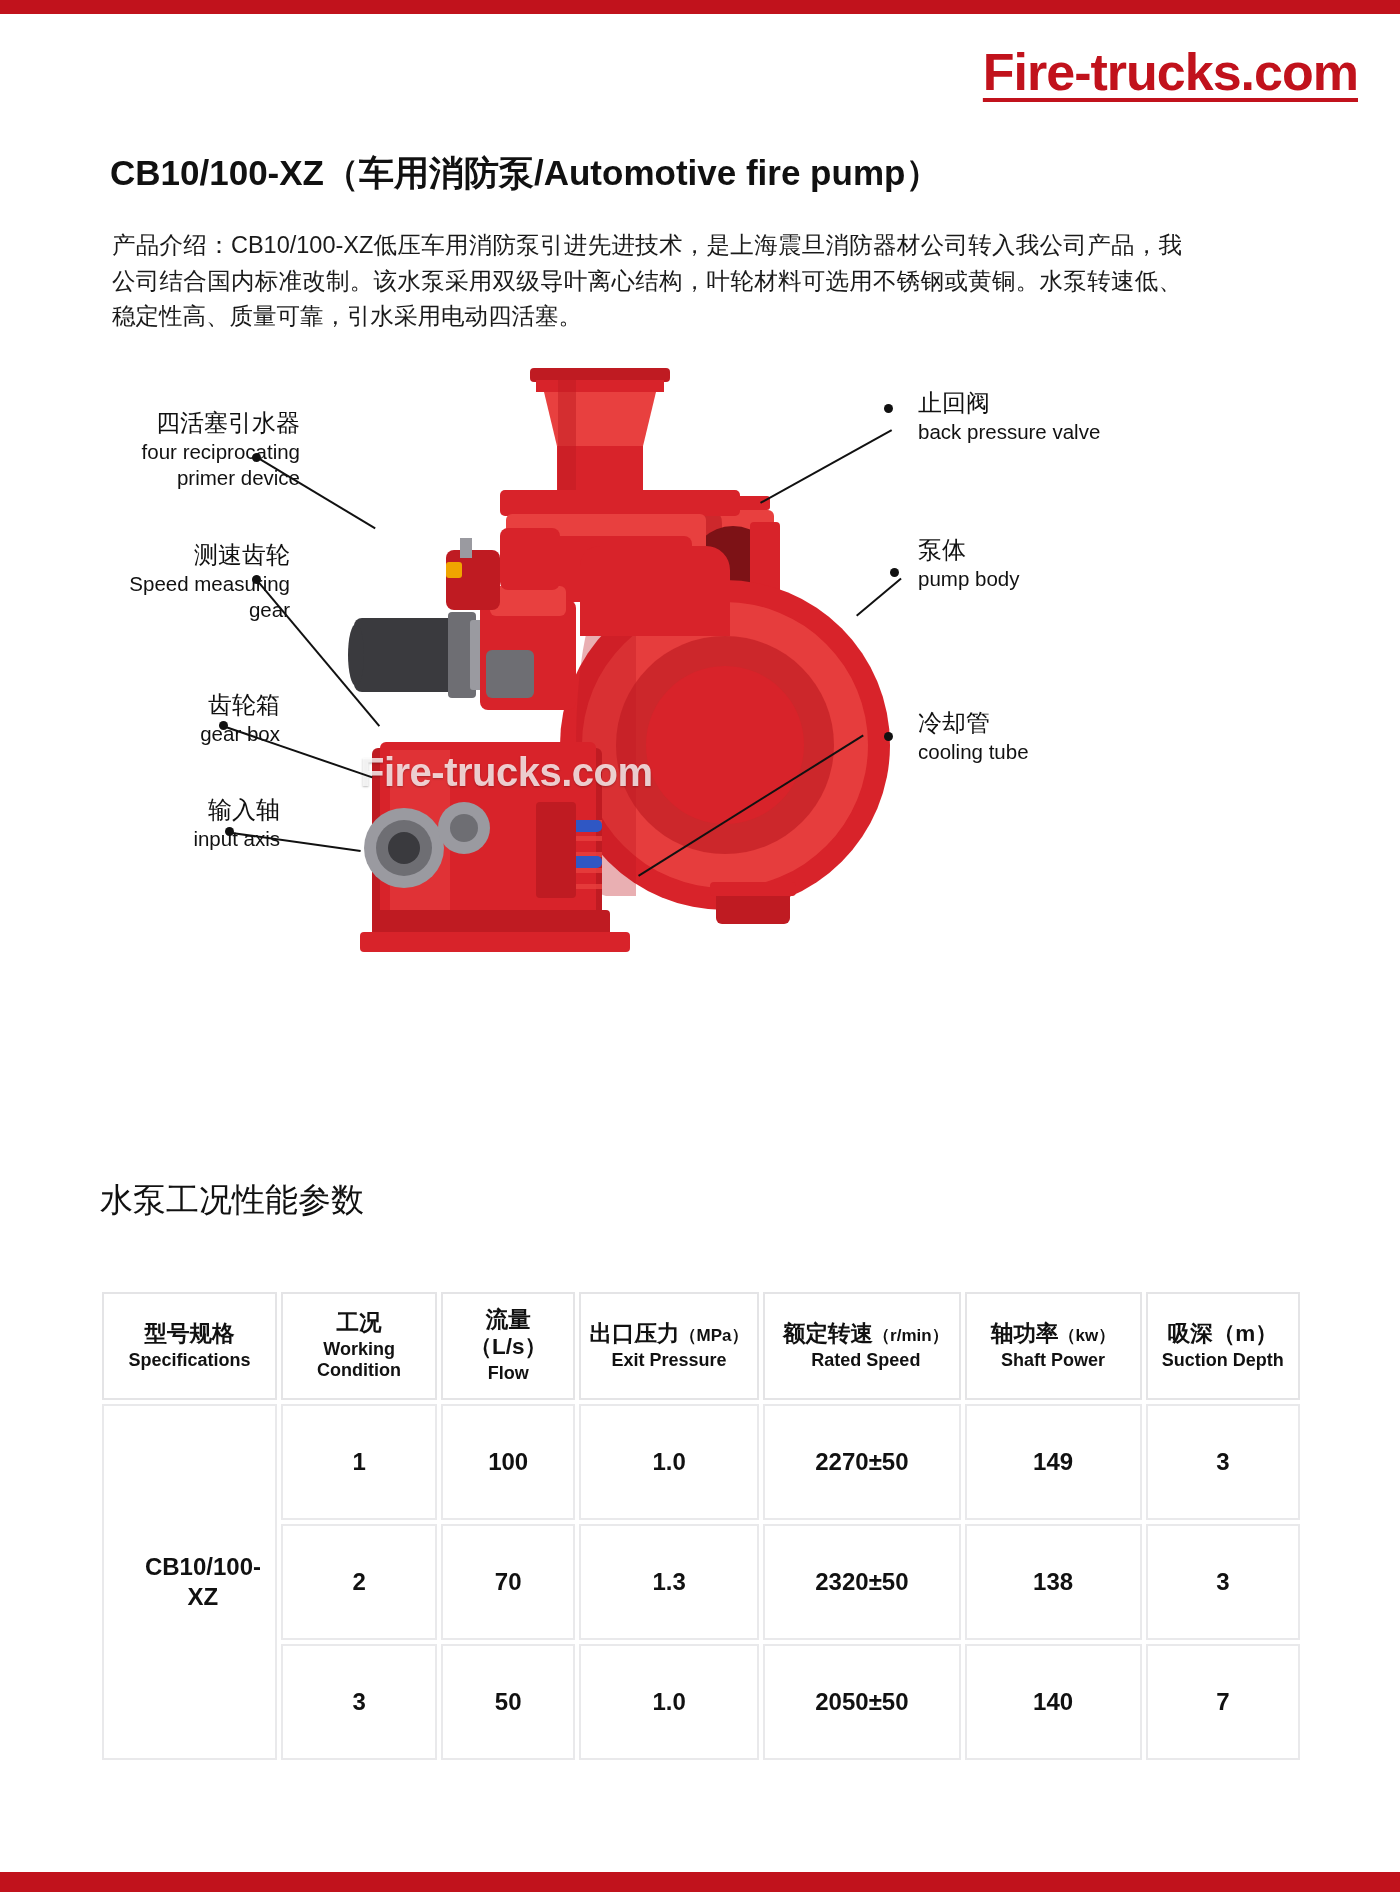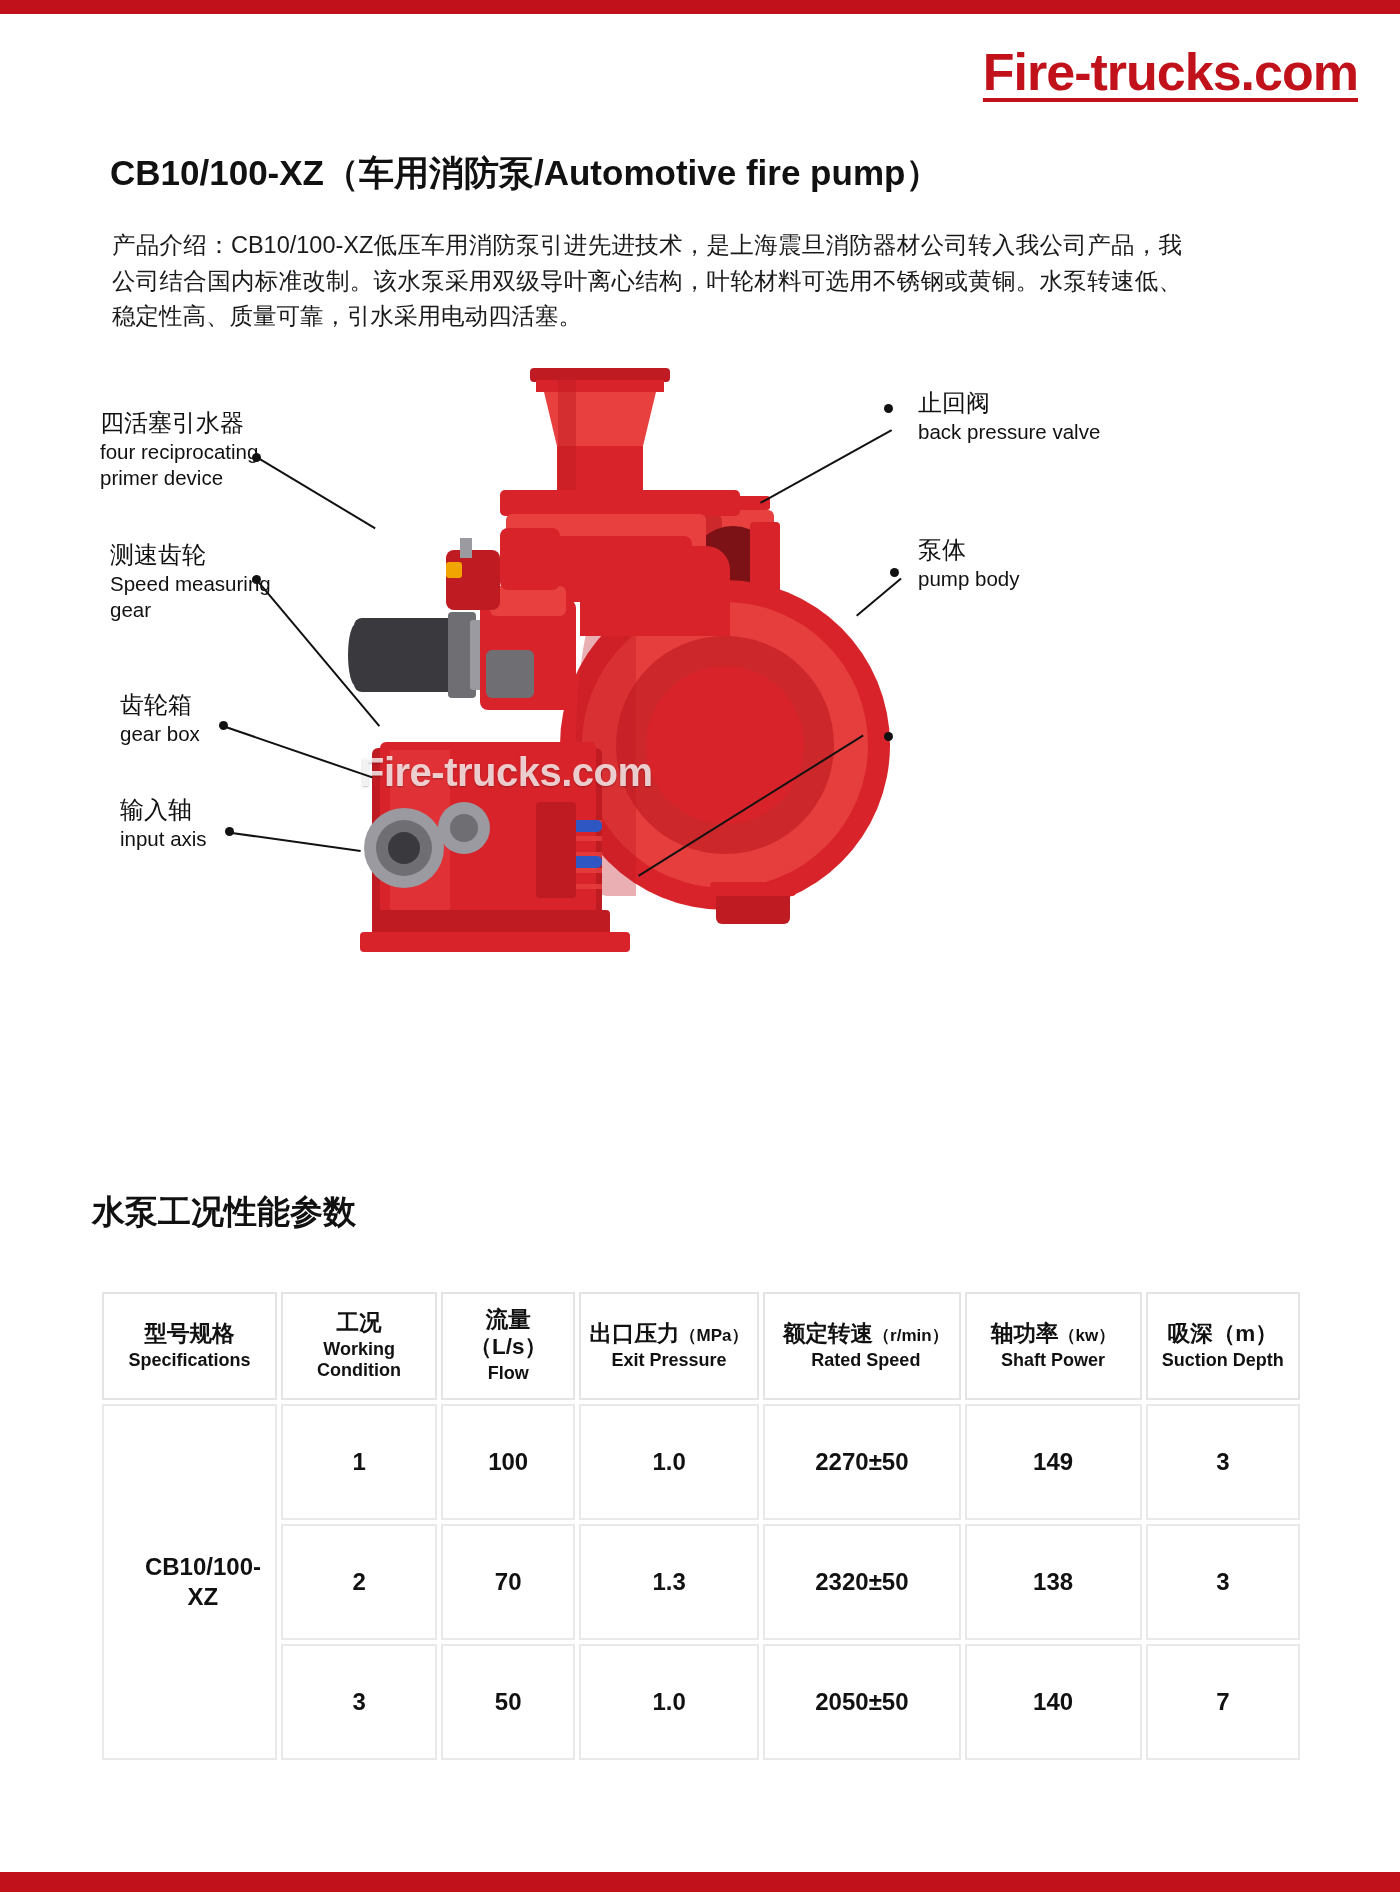--- a/index.html
+++ b/index.html
@@ -75,21 +75,21 @@
   }
   .callout {
     position: absolute;
     font-size: 22px;
     color: #111;
     line-height: 1.28;
   }
   .callout .cn { font-size: 24px; display:block; }
   .callout .en { font-size: 20.5px; display:block; }
   .callout.right { text-align: left; }
-  .callout.left  { text-align: left; }
+  .callout.left  { text-align: right; }
 
   .leader { position: absolute; background: #111; transform-origin: 0 0; height: 1.6px; }
   .dot { position: absolute; width: 9px; height: 9px; background: #111; border-radius: 50%; }
 
   
   .pump { position: absolute; left: 330px; top: 0px; width: 620px; height: 620px; }
   .sh { position: absolute; }
   .red  { background: #d8232a; }
   .red2 { background: #bf1b22; }
   .red3 { background: #e8403f; }
@@ -107,25 +107,24 @@
     color: rgba(255,255,255,0.78);
     text-shadow: 0 1px 2px rgba(0,0,0,0.25);
     letter-spacing: -0.5px;
     pointer-events: none;
   }
 
   
   .section-title {
     position: absolute;
     top: 1178px;
-    left: 92px;
+    left: 100px;
     font-size: 33px;
-    font-weight: bold;
-    color: #111;
-    margin-top: 12px;
+    font-weight: normal;
+    color: #111;
   }
   .table-wrap {
     position: absolute;
     top: 1288px;
     left: 98px;
     width: 1206px;
   }
   table { border-collapse: separate; border-spacing: 4px; width: 100%; }
   th {
     background: #ffffff;
@@ -278,20 +277,24 @@
     <div class="leader" style="left:760px; top:152px; width:150px; transform:rotate(-29deg);"></div>
     <div class="dot" style="left:884px; top:54px;"></div>
 
     <div class="callout right" style="left:918px; top:185px; width:230px;">
       <span class="cn">泵体</span>
       <span class="en">pump body</span>
     </div>
     <div class="leader" style="left:856px; top:265px; width:58px; transform:rotate(-40deg);"></div>
     <div class="dot" style="left:890px; top:218px;"></div>
 
+    <div class="callout right" style="left:918px; top:358px; width:230px;">
+      <span class="cn">冷却管</span>
+      <span class="en">cooling tube</span>
+    </div>
     <div class="leader" style="left:638px; top:525px; width:265px; transform:rotate(-32deg);"></div>
     <div class="dot" style="left:884px; top:382px;"></div>
   </div>
 
   <div class="section-title">水泵工况性能参数</div>
 
   <div class="table-wrap">
     <table>
       <thead>
         <tr>

